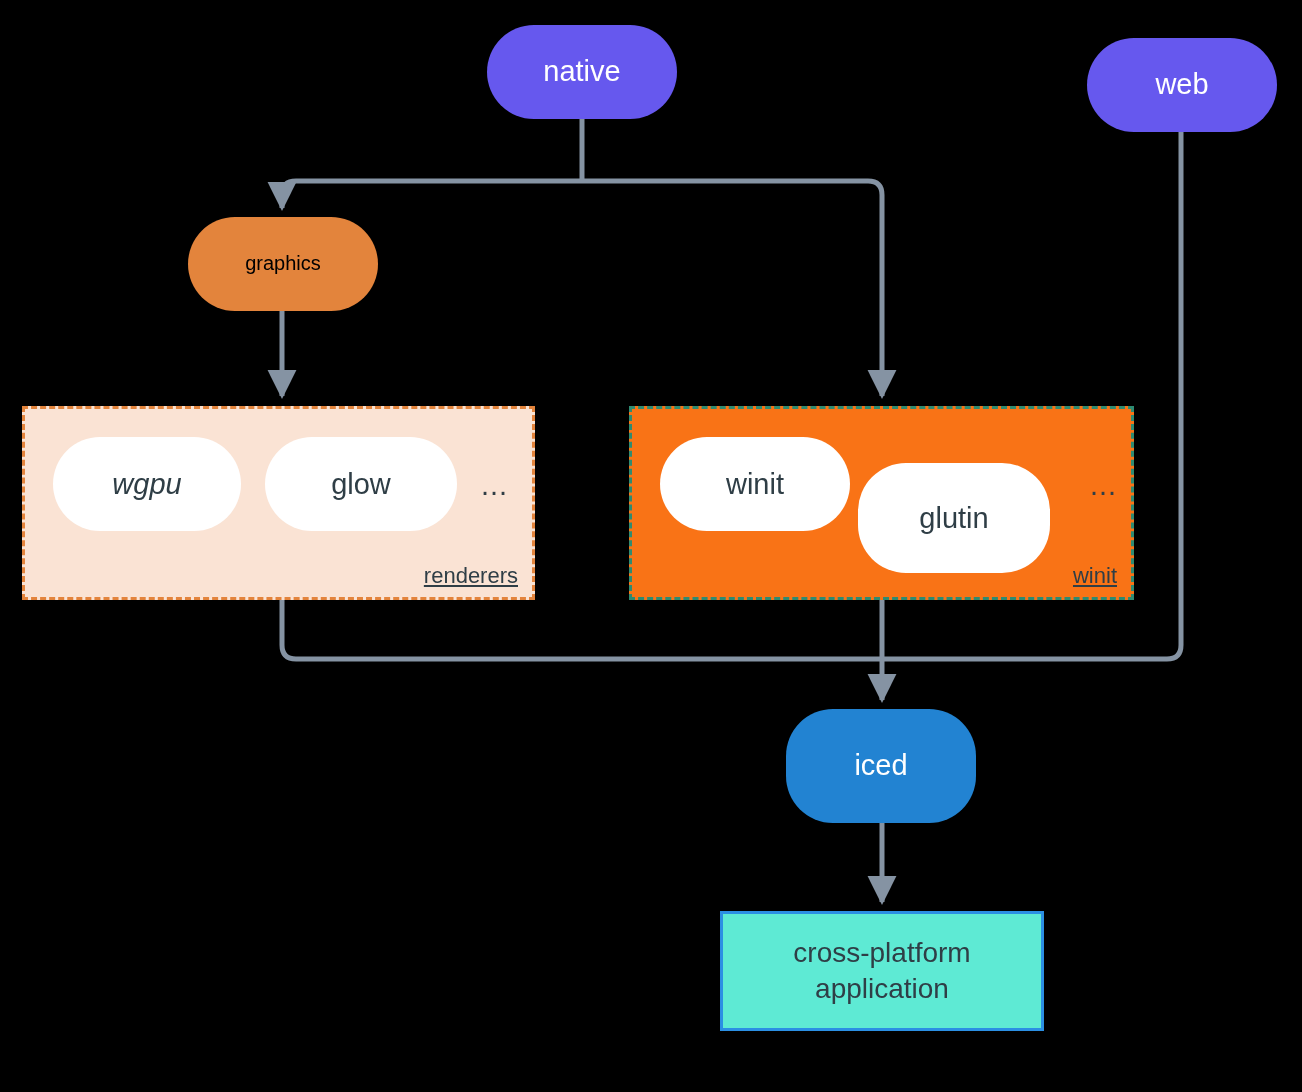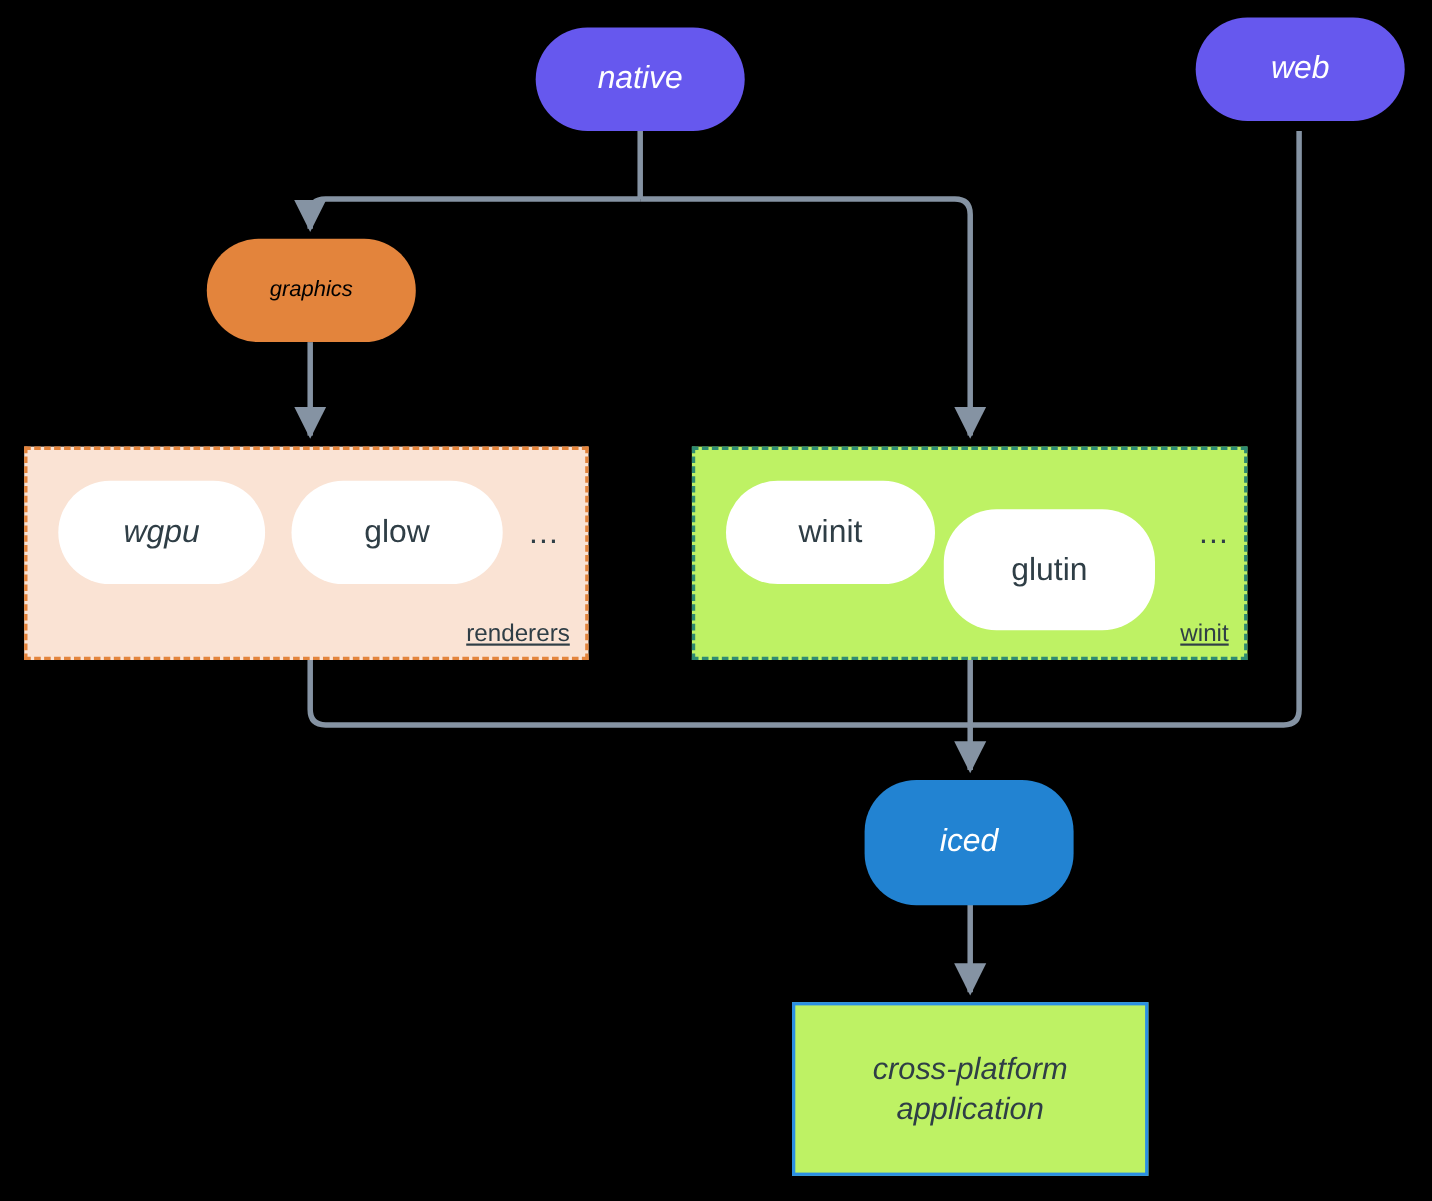--- a/index.html
+++ b/index.html
@@ -26,32 +26,31 @@
     height: 1092px;
     pointer-events: none;
   }
   .node {
     position: absolute;
     display: flex;
     align-items: center;
     justify-content: center;
     box-sizing: border-box;
     line-height: 1.28;
-    font-style: italic;
   }
   
   .pill-native {
     left: 487px;  top: 25px;  width: 190px;  height: 94px;
     border-radius: 47px;
     background: #6658EE;
     color: #FFFFFF;
     font-size: 29px;
   }
   .pill-web {
-    left: 1087px; top: 16px;  width: 190px;  height: 94px;
+    left: 1087px; top: 38px;  width: 190px;  height: 94px;
     border-radius: 47px;
     background: #6658EE;
     color: #FFFFFF;
     font-size: 29px;
   }
   .pill-graphics {
     left: 188px;  top: 217px; width: 190px;  height: 94px;
     border-radius: 47px;
     background: #E3843C;
     color: #000000;
@@ -59,41 +58,41 @@
   }
   .pill-iced {
     left: 786px;  top: 709px; width: 190px;  height: 114px;
     border-radius: 47px;
     background: #2283D2;
     color: #FFFFFF;
     font-size: 29px;
   }
   
   .box-app {
-    left: 720px;  top: 911px; width: 324px; height: 158px;
-    background: #bef264;
+    left: 720px;  top: 911px; width: 324px; height: 120px;
+    background: #5eead4;
     border: 3px solid #2B8FE3;
     color: #2F3E46;
     font-size: 28px;
     flex-direction: column;
   }
   .box-app .line { display: block; }
   
   .group {
     position: absolute;
     box-sizing: border-box;
   }
   .group-renderers {
     left: 22px;  top: 406px; width: 513px; height: 194px;
     background: #FAE3D4;
     border: 3px dashed #E3843C;
   }
   .group-shells {
     left: 629px; top: 406px; width: 505px; height: 194px;
-    background: #bef264;
+    background: #f97316;
     border: 3px dashed #2E8B72;
   }
   .group-label {
     position: absolute;
     right: 14px;
     bottom: 8px;
     font-size: 22px;
     color: #2F3E46;
     text-decoration: underline;
   }

